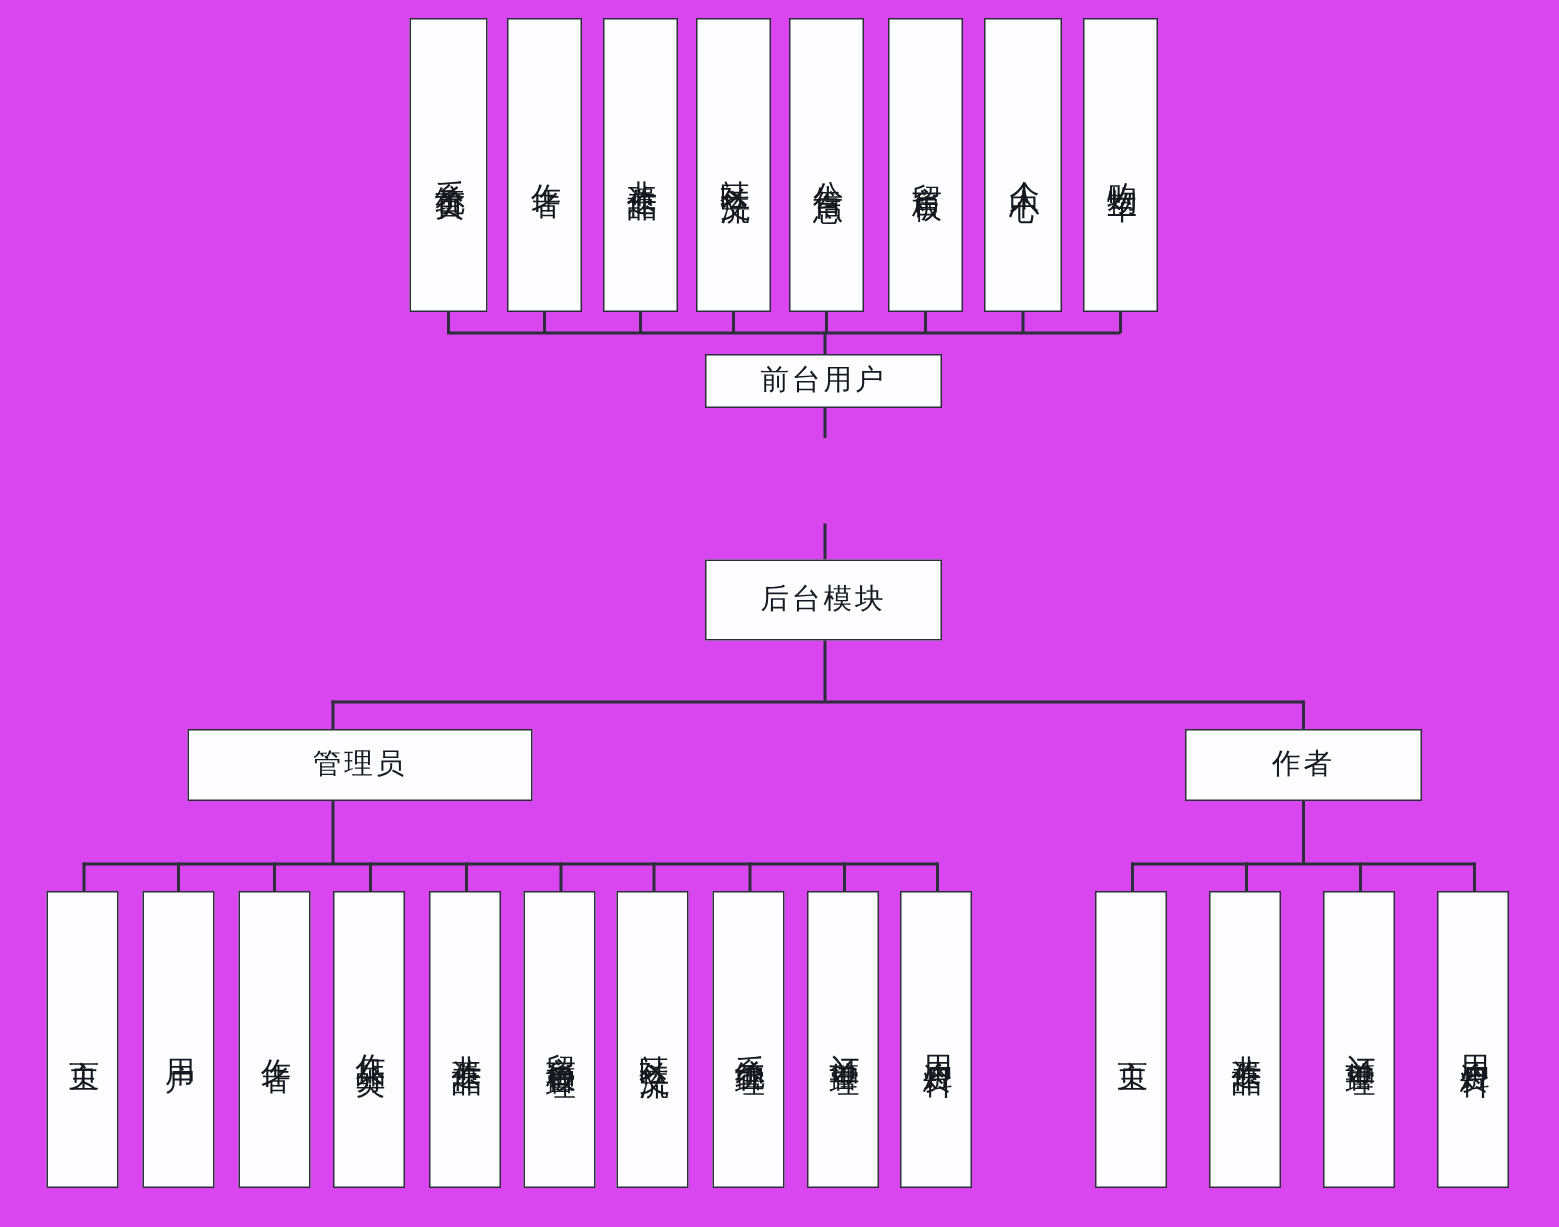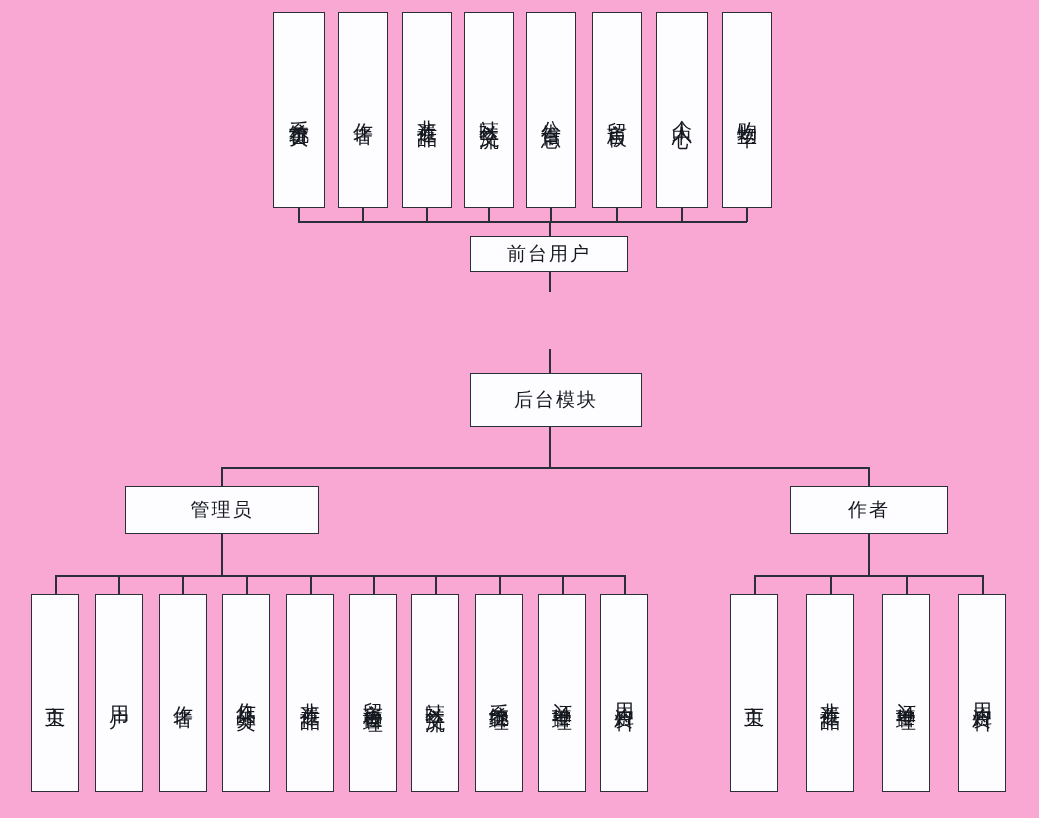--- a/index.html
+++ b/index.html
@@ -7,21 +7,21 @@
     padding: 0;
     background: #ffffff;
   }
   body {
     font-family: "Liberation Sans", "DejaVu Sans", sans-serif;
   }
   #diagram {
     position: relative;
     width: 1039px;
     height: 818px;
-    background: #f9a8d4;
+    background: #d946ef;
     overflow: hidden;
   }
   .node {
     position: absolute;
     box-sizing: border-box;
     border: 1.4px solid #2b2f3a;
     background: #fdfdff;
     display: flex;
     align-items: center;
     justify-content: center;
@@ -75,28 +75,28 @@
 
   <div class="line v" style="left:549px; top:221px; height:16px;"></div>
 
   <div class="node wide" style="left:470px; top:236px; width:158px; height:36px;">前台用户</div>
 
   <div class="line v" style="left:549px; top:272px; height:20px;"></div>
 
 
   <div class="line v" style="left:549px; top:349px; height:24px;"></div>
 
-  <div class="node wide" style="left:470px; top:373px; width:172px; height:54px;">后台模块</div>
+  <div class="node wide" style="left:470px; top:373px; width:158px; height:54px;">后台模块</div>
 
   <div class="line v" style="left:549px; top:427px; height:41px;"></div>
   <div class="line h" style="left:221px; top:467px; width:648px;"></div>
   <div class="line v" style="left:221px; top:467px; height:19px;"></div>
   <div class="line v" style="left:868px; top:467px; height:19px;"></div>
 
-  <div class="node wide" style="left:125px; top:486px; width:194px; height:48px;">管理员</div>
+  <div class="node wide" style="left:125px; top:486px; width:230px; height:48px;">管理员</div>
   <div class="node wide" style="left:790px; top:486px; width:158px; height:48px;">作者</div>
 
   <div class="line v" style="left:221px; top:534px; height:42px;"></div>
   <div class="line h" style="left:55px; top:575px; width:570px;"></div>
 
   <div class="line v" style="left:55px;  top:575px; height:19px;"></div>
   <div class="line v" style="left:118px; top:575px; height:19px;"></div>
   <div class="line v" style="left:182px; top:575px; height:19px;"></div>
   <div class="line v" style="left:246px; top:575px; height:19px;"></div>
   <div class="line v" style="left:310px; top:575px; height:19px;"></div>

